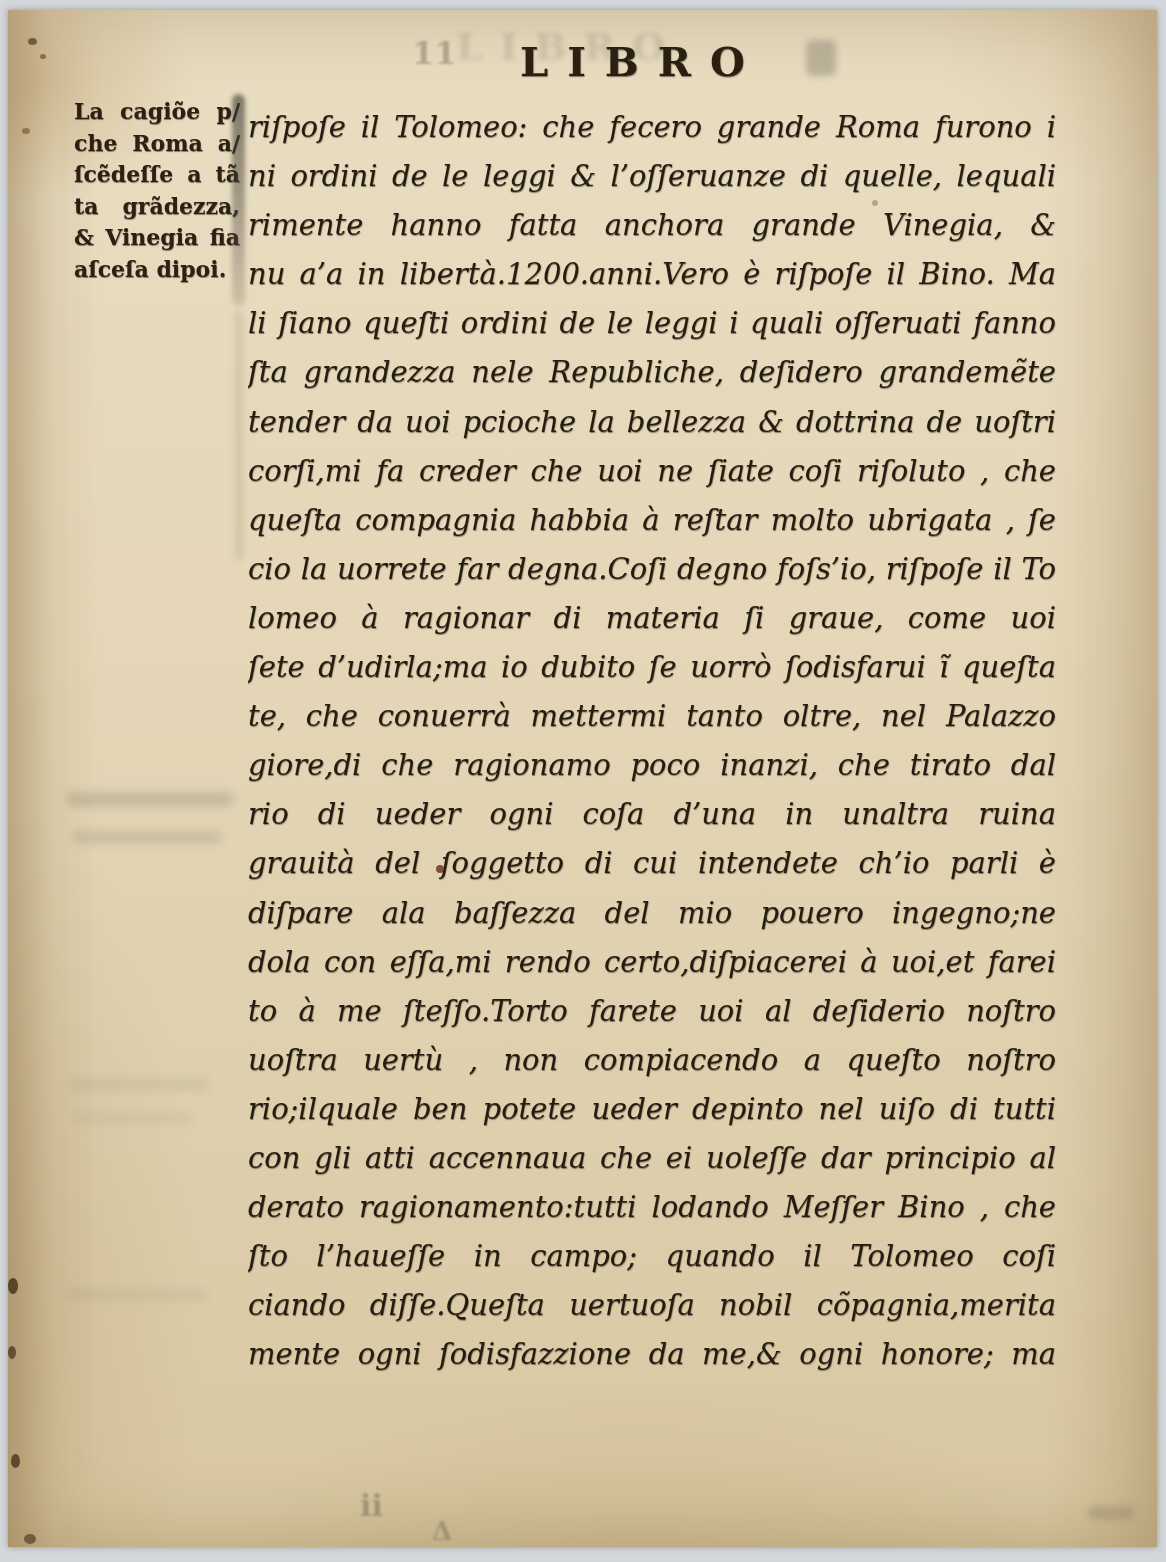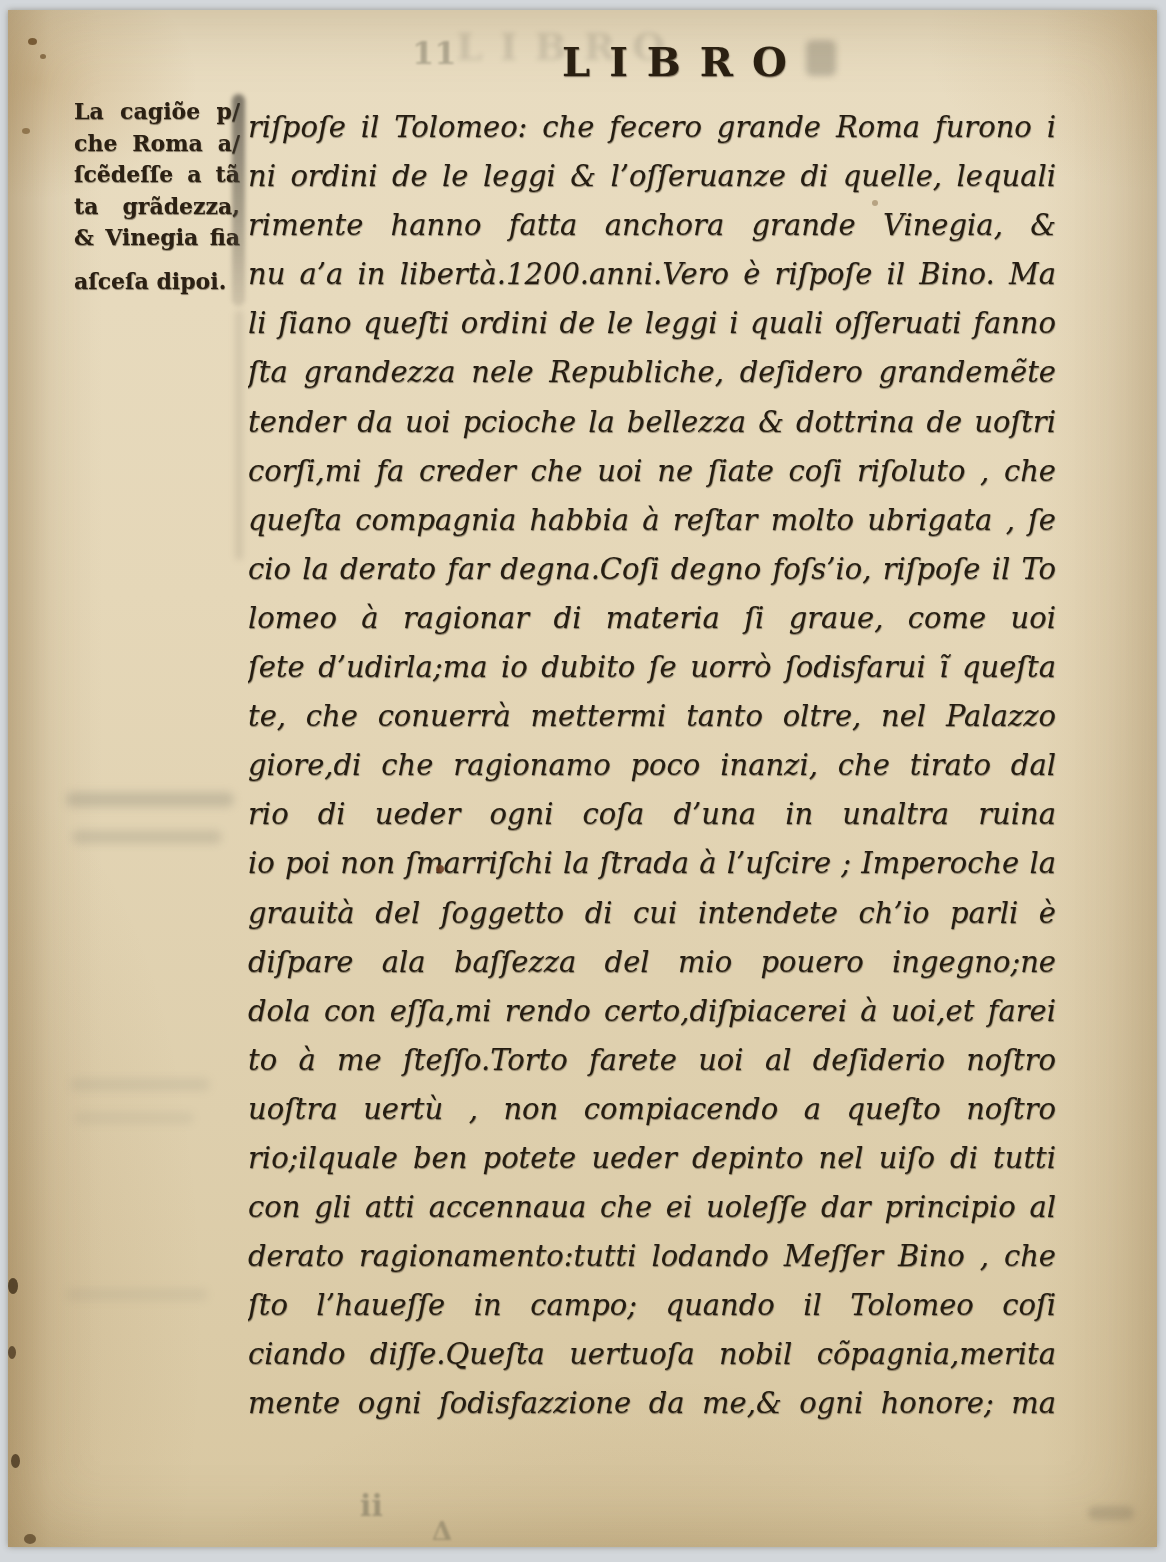--- a/index.html
+++ b/index.html
@@ -27,21 +27,21 @@
     box-shadow: 0 0 6px rgba(80,70,50,.45);
   }
   .page::after {
     content:""; position:absolute; inset:0;
     box-shadow: inset 0 0 70px 8px rgba(110,80,35,.26);
     pointer-events:none;
   }
 
   
   .running-header {
-    position:absolute; left:554px; top:28px;
+    position:absolute; left:512px; top:28px;
     font-size:40px; font-weight:bold; letter-spacing:19px;
     color:#291f12;
     text-shadow:0.6px 0.9px 1.2px rgba(36,26,12,.55);
     white-space:nowrap;
   }
   .header-ghost {
     position:absolute; left:448px; top:14px;
     font-size:38px; font-weight:bold; letter-spacing:17px;
     color:#938d7c; opacity:.30; filter:blur(2.5px);
     white-space:nowrap;
@@ -57,21 +57,21 @@
   }
 
   
   .marginal-note {
     position:absolute; left:66px; top:86px; width:166px;
     color:#2b2013;
     font-size:22px; font-weight:bold; line-height:31.5px;
     text-shadow:0.4px 0.6px 0.8px rgba(36,26,12,.5);
   }
   .note-line { text-align:justify; text-align-last:justify; height:31.5px; }
-  .note-line:last-child { text-align-last:left;margin-top:12px; }
+  .note-line:last-child { text-align-last:left; }
 
   .ink-streak {
     position:absolute; left:224px; top:84px; width:13px; height:212px;
     background:linear-gradient(180deg, rgba(58,54,47,.60), rgba(80,76,66,.42) 55%, rgba(110,102,88,.20));
     border-radius:7px; filter:blur(2px);
   }
   .ink-streak-tail {
     position:absolute; left:227px; top:300px; width:8px; height:250px;
     background:rgba(90,85,72,.14); border-radius:5px; filter:blur(3px);
   }
@@ -149,27 +149,26 @@
     <div class="body-text">
         <div class="body-line">riſpoſe il Tolomeo: che fecero grande Roma furono i buo</div>
         <div class="body-line">ni ordini de le leggi &amp; l’oſſeruanze di quelle, lequali pa=</div>
         <div class="body-line">rimente hanno fatta anchora grande Vinegia, &amp; mante=</div>
         <div class="body-line">nu a’a in libertà.1200.anni.Vero è riſpoſe il Bino. Ma qua</div>
         <div class="body-line">li ſiano queſti ordini de le leggi i quali oſſeruati fanno que</div>
         <div class="body-line">ſta grandezza nele Republiche, deſidero grandemẽte in=</div>
         <div class="body-line">tender da uoi pcioche la bellezza &amp; dottrina de uoſtri diſ</div>
         <div class="body-line">corſi,mi fa creder che uoi ne ſiate coſi riſoluto , che tutta</div>
         <div class="body-line">queſta compagnia habbia à reſtar molto ubrigata , ſe di</div>
-        <div class="body-line">cio la derato far degna.Coſi degno foſs’io, riſpoſe il To</div>
+        <div class="body-line">cio la uorrete far degna.Coſi degno foſs’io, riſpoſe il To</div>
         <div class="body-line">lomeo à ragionar di materia ſi graue, come uoi digniſſimi</div>
         <div class="body-line">ſete d’udirla;ma io dubito ſe uorrò ſodisfarui ĩ queſta par</div>
         <div class="body-line">te, che conuerrà mettermi tanto oltre, nel Palazzo mag=</div>
         <div class="body-line">giore,di che ragionamo poco inanzi, che tirato dal deſide</div>
         <div class="body-line">rio di ueder ogni coſa d’una in unaltra ruina caminando,</div>
-        <div class="body-line">io poi non ſmarriſchi la ſtrada à l’uſcire ; Imperoche la</div>
         <div class="body-line">grauità del ſoggetto di cui intendete ch’io parli è troppo</div>
         <div class="body-line">diſpare ala baſſezza del mio pouero ingegno;ne miſuran=</div>
         <div class="body-line">dola con eſſa,mi rendo certo,diſpiacerei à uoi,et farei tor</div>
         <div class="body-line">to à me ſteſſo.Torto farete uoi al deſiderio noſtro riſpo=</div>
         <div class="body-line">uoſtra uertù , non compiacendo a queſto noſtro deſide=</div>
         <div class="body-line">rio;ilquale ben potete ueder depinto nel uiſo di tutti noi:&amp;</div>
         <div class="body-line">con gli atti accennaua che ei uoleſſe dar principio al deſi=</div>
         <div class="body-line">derato ragionamento:tutti lodando Meſſer Bino , che po=</div>
         <div class="body-line">ſto l’haueſſe in campo; quando il Tolomeo coſi incomin=</div>
         <div class="body-line">ciando diſſe.Queſta uertuoſa nobil cõpagnia,merita certa</div>

